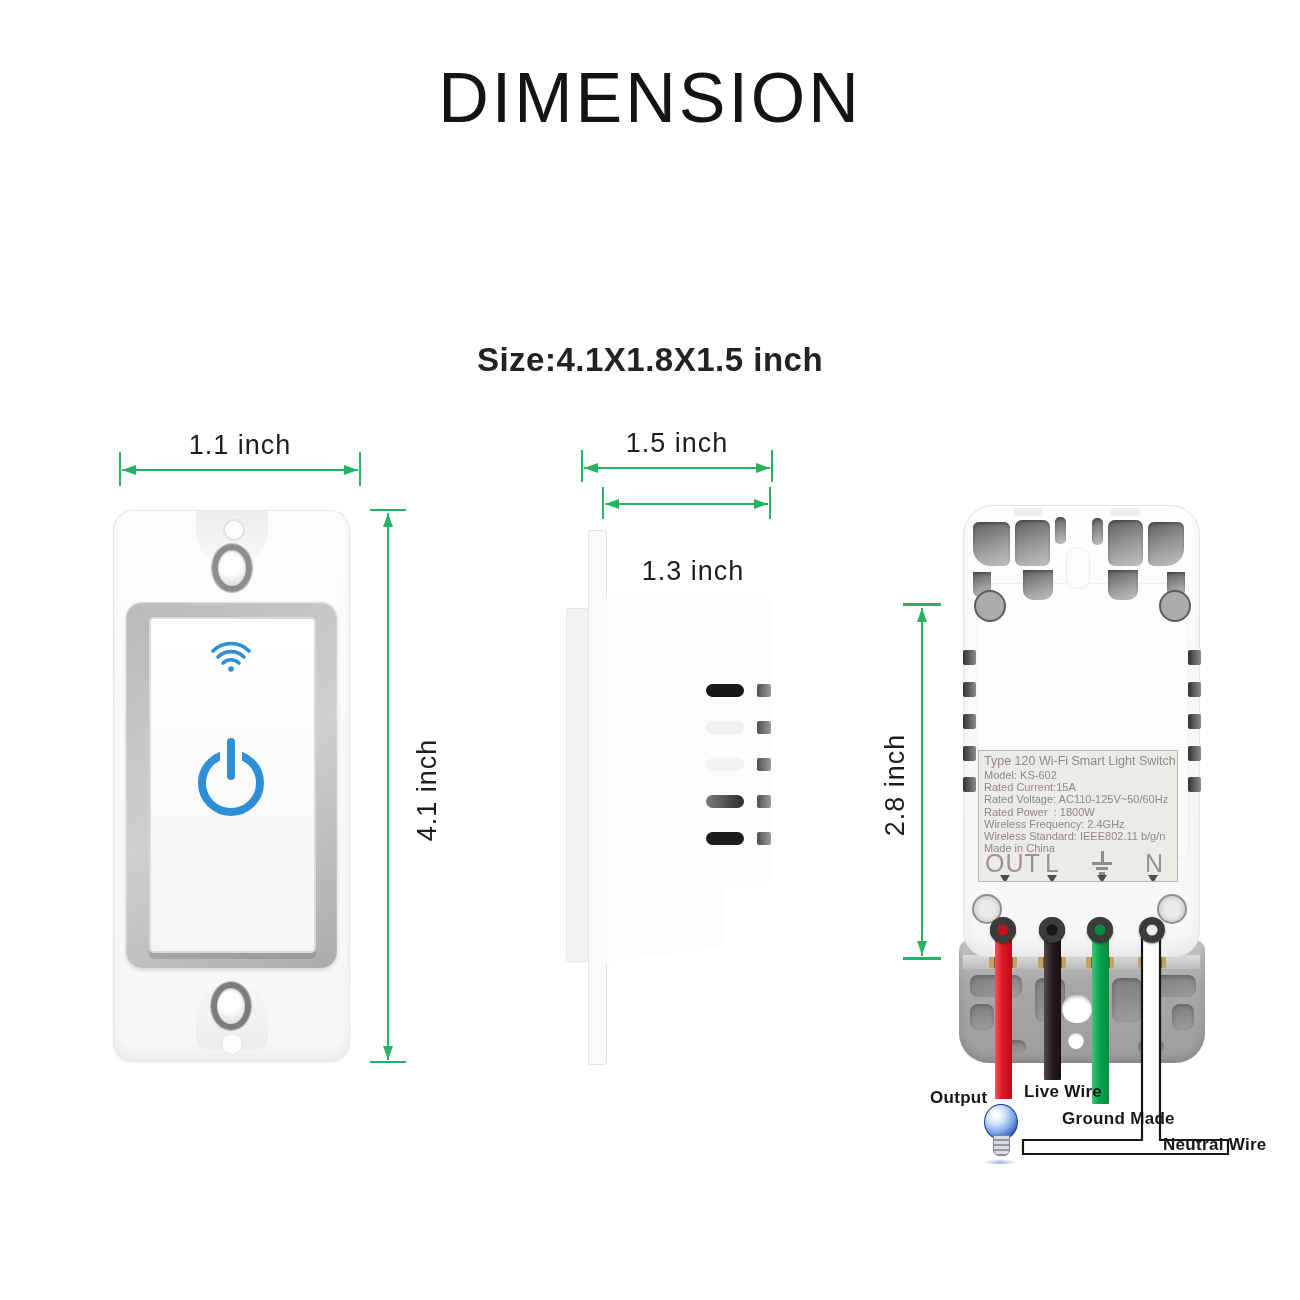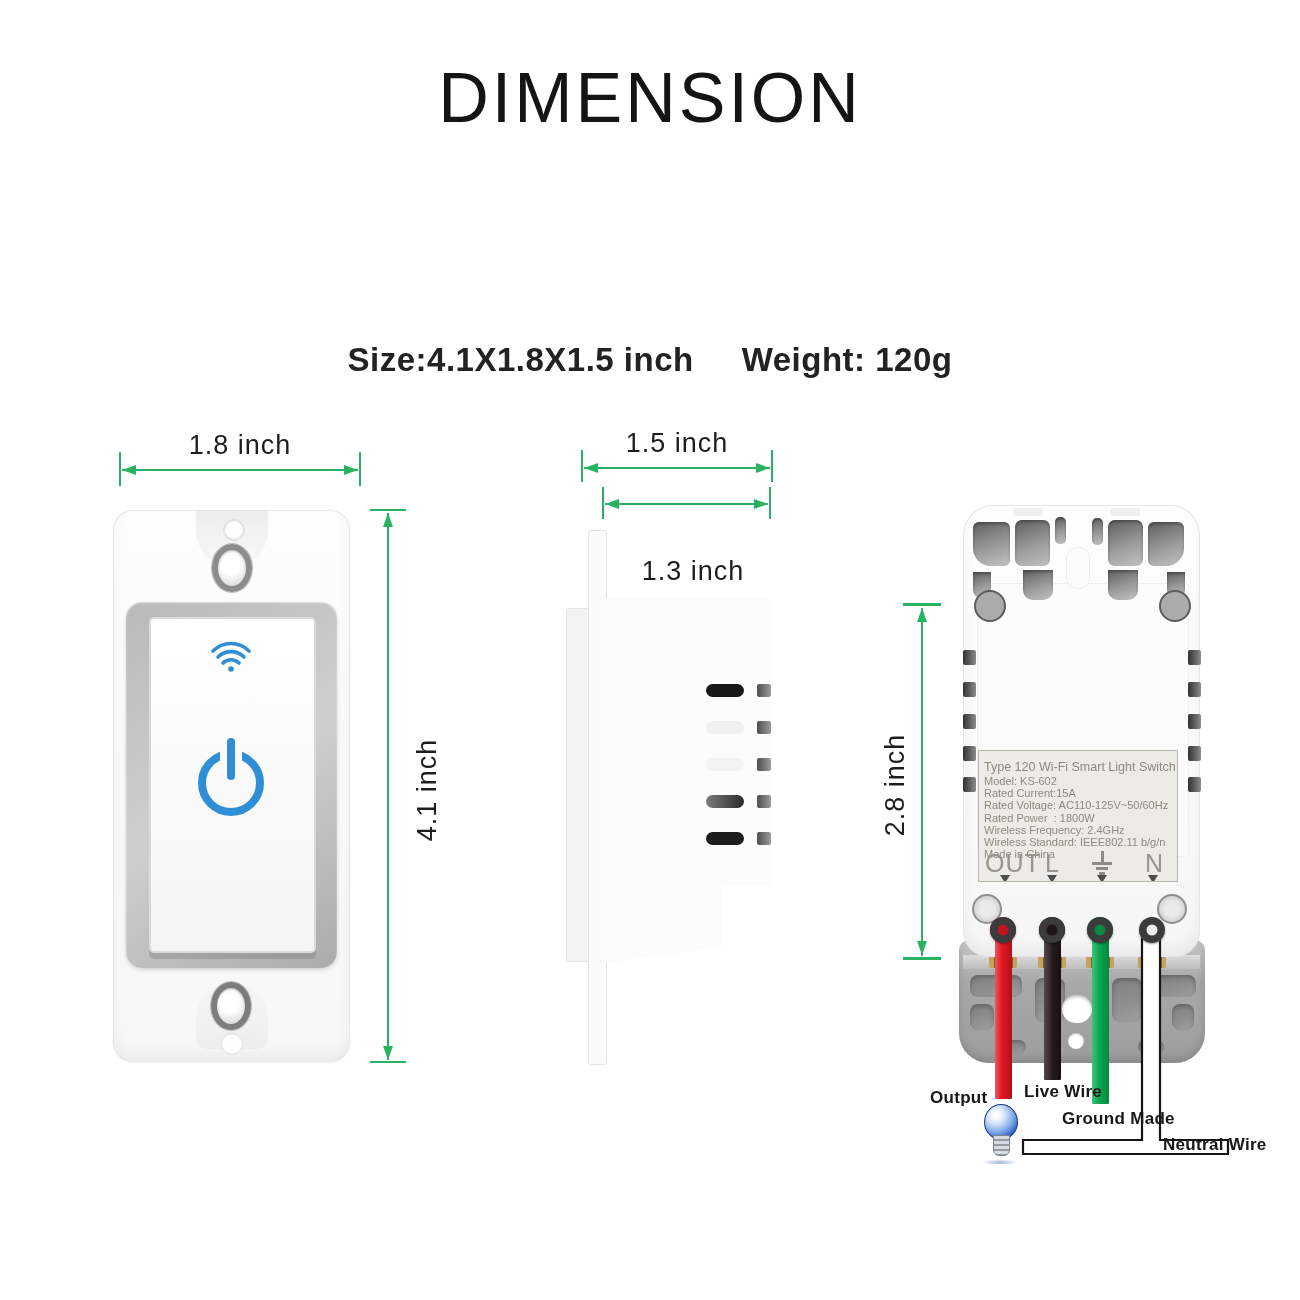--- a/index.html
+++ b/index.html
@@ -66,21 +66,21 @@
           box-shadow:inset 0 0 0 1px #e5e5e5, inset 0 -10px 14px rgba(0,0,0,.05);}
   .b-inner{left:977px;top:583px;width:210px;height:272px;border:1px solid #f0f0f0;border-radius:4px;background:#fcfcfc;}
   .cut{background:linear-gradient(160deg,#5e5e5e,#9a9a9a 55%,#c2c2c2);border-radius:7px;
        box-shadow:inset 0 2px 3px rgba(0,0,0,.3);}
   .notch{background:#efefef;border-radius:3px;}
   .svent{width:13px;height:15px;background:linear-gradient(90deg,#313131,#8c8c8c);border-radius:2px;}
   .bscrew{border-radius:50%;}
   .label-box{left:978px;top:750px;width:200px;height:132px;background:#ecebe5;border:1px solid #b8b6ae;
              box-sizing:border-box;overflow:hidden;}
   .label-line{white-space:pre;color:#8d8a80;font-size:11px;line-height:12.2px;padding-left:5px;}
-  .label-line.first{font-size:12.5px;line-height:15px;padding-top:9px;}
+  .label-line.first{font-size:12.5px;line-height:15px;padding-top:3px;}
   .tletter{position:absolute;top:98px;font-size:25px;color:#98958d;letter-spacing:1px;}
   .tarrow{position:absolute;top:124px;width:0;height:0;border-left:5px solid transparent;
           border-right:5px solid transparent;border-top:8px solid #4e4e4e;}
   .terminal{width:26px;height:26px;border-radius:50%;top:917px;box-shadow:inset 0 0 0 7.5px #3b3b3b,0 1px 2px rgba(0,0,0,.4);}
   .wire{top:936px;border-radius:1px;}
   .wire-label{font-size:17px;font-weight:700;color:#171717;letter-spacing:0.3px;}
 
   
   .bulb-globe{left:984px;top:1104px;width:32px;height:34px;border-radius:50%;
       background:radial-gradient(circle at 35% 30%,#ffffff 8%,#d4e3f8 28%,#7aa7e8 55%,#2a55b8 80%,#173a8f);
@@ -91,26 +91,25 @@
       background:radial-gradient(ellipse,#9db3d8,rgba(255,255,255,0) 70%);}
 </style>
 </head>
 <body>
 
 <div class="canvas">
 
   <div class="abs title">DIMENSION</div>
   <div class="abs subtitle">
     <span>Size:4.1X1.8X1.5 inch</span>
-    <span>Weight: 120g</span>
   </div>
 
   <div>
 
-    <div class="abs dim-text" style="left:120px;top:430px;width:240px;text-align:center;">1.8 inch</div>
+    <div class="abs dim-text" style="left:120px;top:430px;width:240px;text-align:center;">1.1 inch</div>
     <div class="abs tick" style="left:119px;top:452px;width:2px;height:34px;"></div>
     <div class="abs tick" style="left:359px;top:452px;width:2px;height:34px;"></div>
     <div class="abs dim-line" style="left:122px;top:469px;width:236px;height:2px;"></div>
     <div class="abs ah ah-l" style="left:122px;top:465px;"></div>
     <div class="abs ah ah-r" style="left:344px;top:465px;"></div>
 
     <div class="abs plate"></div>
     <div class="abs recess-top"></div>
     <div class="abs hole-s" style="left:223px;top:519px;width:18px;height:18px;border:2px solid #e2e2e2;"></div>
     <div class="abs screw-oval" style="left:212px;top:544px;width:28px;height:36px;"></div>

